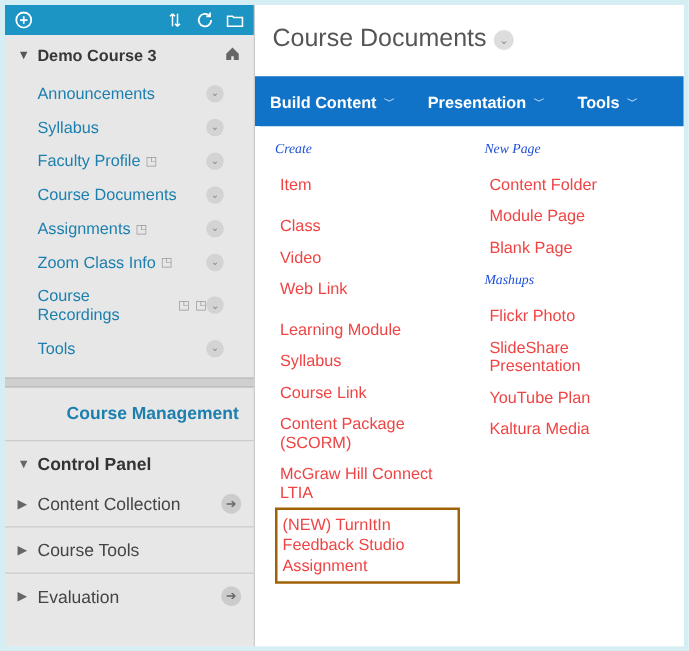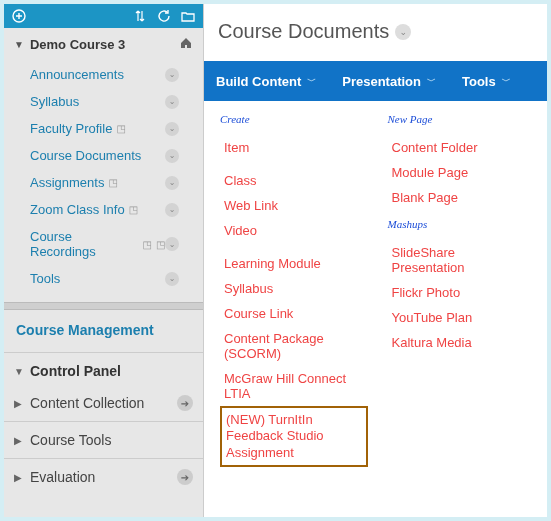--- a/index.html
+++ b/index.html
@@ -62,20 +62,21 @@
     border-radius: 50%;
     display: flex; align-items: center; justify-content: center;
     color: #888; font-size: 8px;
   }
   .sb-divider { height: 8px; background: #cfcfcf; border-top: 1px solid #bbb; border-bottom: 1px solid #bbb; }
   .sb-heading {
     padding: 12px 12px;
     font-weight: bold;
     color: #1c7fae;
     font-size: 14px;
+    text-align: right;
   }
   .cp-row {
     display: flex;
     align-items: center;
     padding: 8px 10px;
     font-size: 14px;
     color: #444;
     cursor: pointer;
   }
   .cp-row.bold { font-weight: bold; color: #333; }
@@ -290,22 +291,22 @@
 
     <div class="dropdown-panel">
       <div class="col">
         <h4>Create</h4>
         <ul>
           <li>Item</li>
         </ul>
         <div class="group-gap"></div>
         <ul>
           <li>Class</li>
+          <li>Video</li>
           <li>Web Link</li>
-          <li>Video</li>
         </ul>
         <div class="group-gap"></div>
         <ul>
           <li>Learning Module</li>
           <li>Syllabus</li>
           <li>Course Link</li>
           <li>Content Package (SCORM)</li>
           <li>McGraw Hill Connect LTIA</li>
           <li class="highlight">(NEW) TurnItIn Feedback Studio Assignment</li>
         </ul>
@@ -314,21 +315,21 @@
       <div class="col">
         <h4>New Page</h4>
         <ul>
           <li>Content Folder</li>
           <li>Module Page</li>
           <li>Blank Page</li>
         </ul>
         <div class="group-gap"></div>
         <h4>Mashups</h4>
         <ul>
+          <li>Flickr Photo</li>
           <li>SlideShare Presentation</li>
-          <li>Flickr Photo</li>
           <li>YouTube Plan</li>
           <li>Kaltura Media</li>
         </ul>
       </div>
     </div>
   </main>
 </div>
 
 </body></html>

